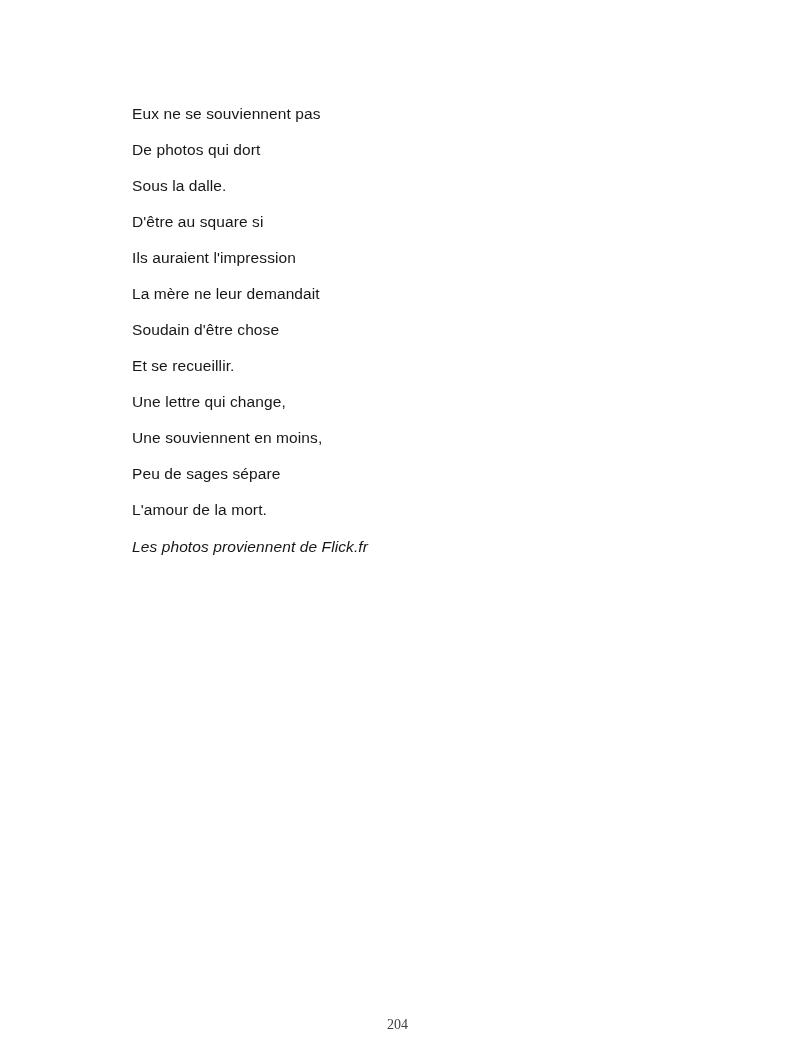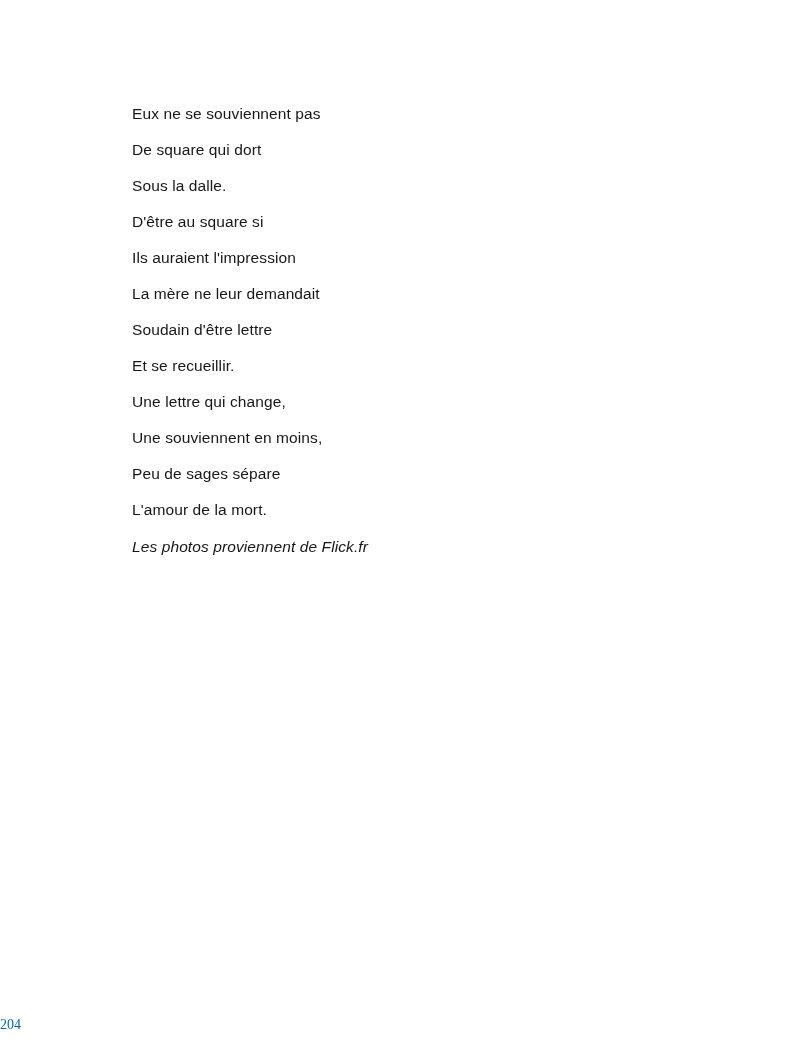--- a/index.html
+++ b/index.html
@@ -38,38 +38,39 @@
   }
   .line.credit {
     font-style: italic;
     margin-top: 1px;
   }
   .folio {
     position: absolute;
     left: 0;
     right: 0;
     top: 1017px;
+    text-align: center;
     font-family: "Liberation Serif", serif;
     font-size: 14px;
-    color: #0369a1;
+    color: #404040;
   }
 </style>
 </head>
 <body>
 
 <div class="page">
 
   <div class="poem">
     <div class="line">Eux ne se souviennent pas</div>
-    <div class="line">De square qui dort</div>
+    <div class="line">De photos qui dort</div>
     <div class="line">Sous la dalle.</div>
     <div class="line">D'être au square si</div>
     <div class="line">Ils auraient l'impression</div>
     <div class="line">La mère ne leur demandait</div>
-    <div class="line">Soudain d'être lettre</div>
+    <div class="line">Soudain d'être chose</div>
     <div class="line">Et se recueillir.</div>
     <div class="line">Une lettre qui change,</div>
     <div class="line">Une souviennent en moins,</div>
     <div class="line">Peu de sages sépare</div>
     <div class="line">L'amour de la mort.</div>
     <div class="line credit">Les photos proviennent de Flick.fr</div>
   </div>
 
   <div class="folio">204</div>
 

